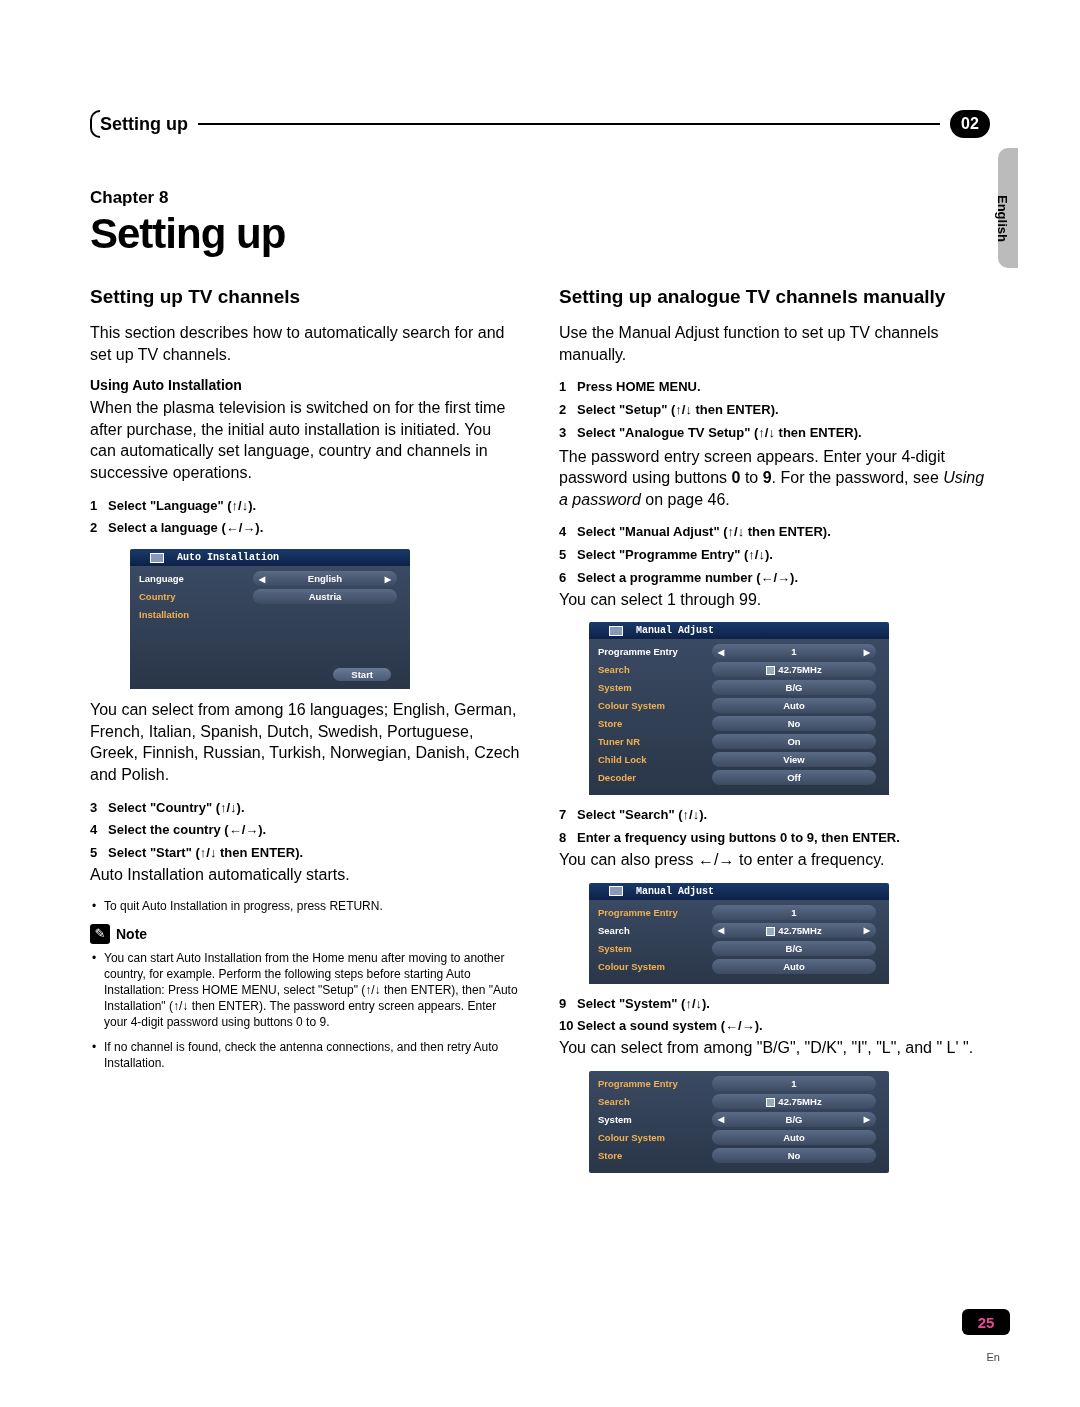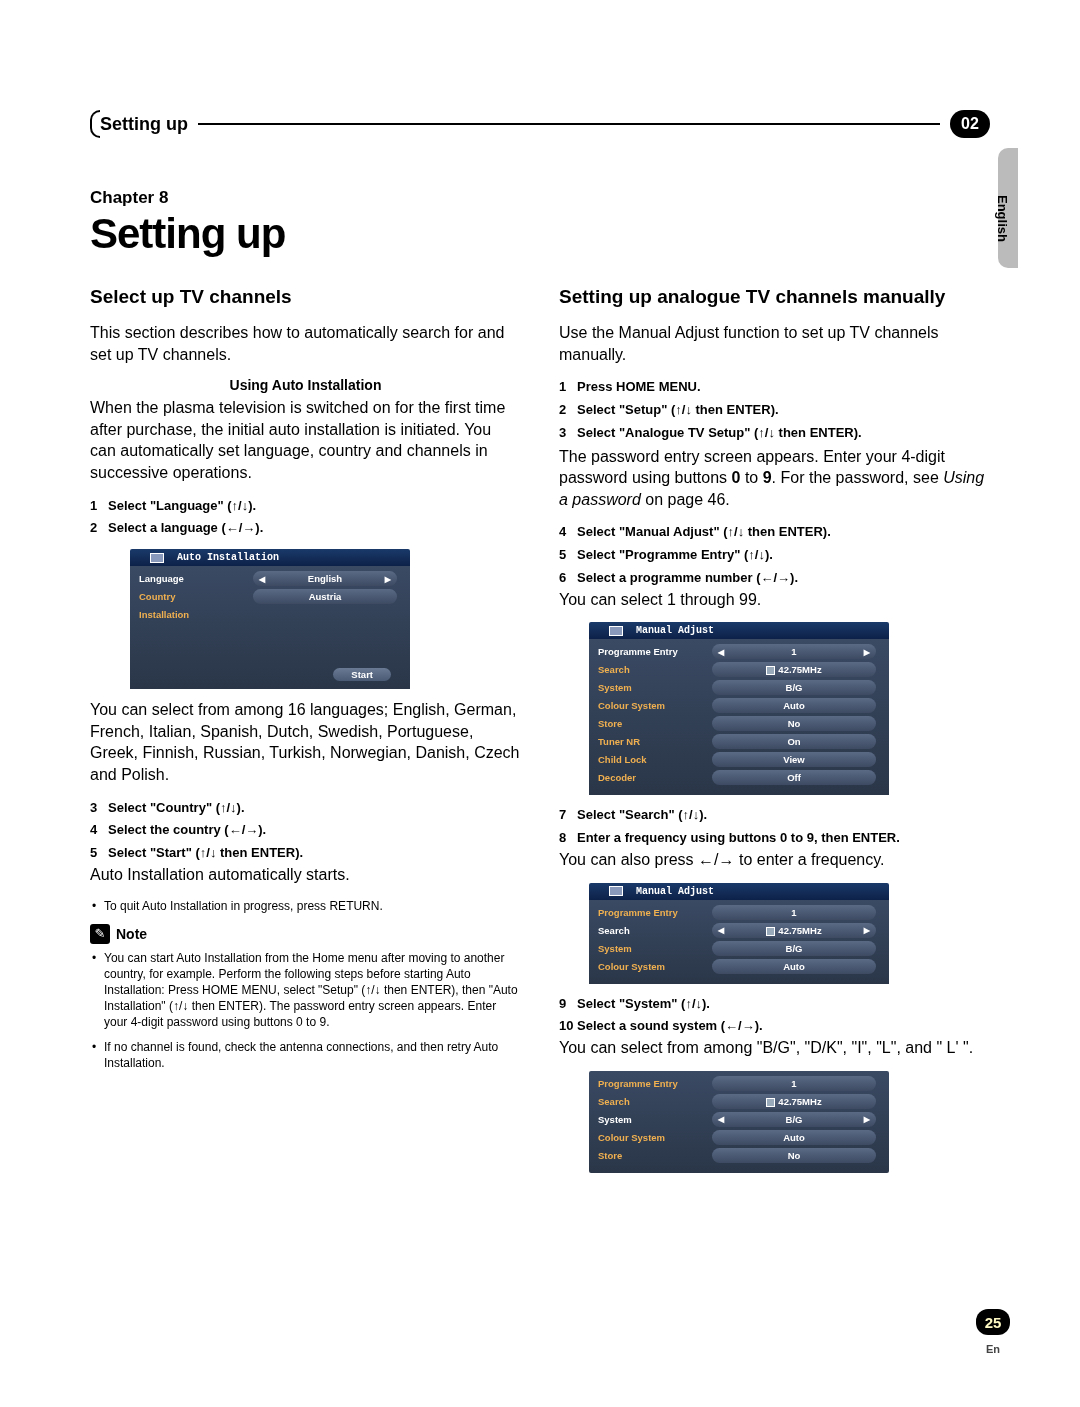--- a/index.html
+++ b/index.html
@@ -12,21 +12,21 @@
   .header-arc-left { width: 10px; height: 28px; border: 2px solid #000; border-right: none; border-radius: 14px 0 0 14px; }
   .chapter-badge { width: 40px; height: 28px; background: #000; color: #fff; border-radius: 14px; display:flex; align-items:center; justify-content:center; font-weight:bold; font-size:16px; margin-left: 10px;}
   .side-lang { position: absolute; right: 70px; top: 195px; writing-mode: vertical-rl; font-weight: bold; font-size: 13px; }
   .side-tab { position: absolute; right: 62px; top: 148px; width: 20px; height: 120px; background: #bbb; border-radius: 10px 0 0 10px; }
   .chapter-label { font-weight: bold; font-size: 17px; margin-bottom: 2px; }
   .chapter-title { font-weight: bold; font-size: 42px; margin-bottom: 28px; letter-spacing: -1px; }
   .columns { display: flex; gap: 38px; }
   .col { flex: 1; min-width: 0; }
   h2.section { font-weight: bold; font-size: 19px; margin-bottom: 14px; }
   p.body { font-size: 16px; line-height: 1.35; margin-bottom: 12px; }
-  h3.subsection { font-weight: bold; font-size: 14px; margin-top: 6px; margin-bottom: 4px; text-align: center; }
+  h3.subsection { font-weight: bold; font-size: 14px; margin-top: 6px; margin-bottom: 4px; }
   .step { font-size: 13px; line-height: 1.6; margin: 2px 0; }
   .step .num { font-weight: bold; display:inline-block; width: 18px; }
   .step .text { font-weight: bold; }
   .osd { width: 280px; margin: 10px 0 10px 40px; font-size: 10px; }
   .osd.wide { width: 300px; margin-left: 30px; }
   .osd-title { background: linear-gradient(#1a3a6a,#0d2148); color:#fff; font-weight:bold; padding:3px 20px; display:flex; align-items:center; gap:13px; border-radius:2px 2px 0 0;font-family:Liberation Mono, monospace; }
   .osd-title .tv-icon { width:14px; height:10px; background:#89b; display:inline-block; border:1px solid #fff; }
   .osd-body { background: linear-gradient(#3a4a63,#2a3648); padding:3px 9px 8px 3px; }
   .osd-row { display:flex; align-items:center; height:17px; margin:1px 0;}
   .osd-row .lbl { width: 120px; color:#f0b050; font-weight:bold; padding-left:6px; font-size:9.5px;}
@@ -37,22 +37,22 @@
   .osd-row .tri-l { left:6px;} .osd-row .tri-r { right:6px;}
   .osd-row .mini-icon { display:inline-block; width:9px; height:9px; background:#9ab; border:1px solid #fff; vertical-align:middle; margin-right:3px;}
   .osd-start { text-align:right; padding:4px 10px 0 0;}
   .osd-start .btn { display:inline-block; background:linear-gradient(#6a7a95,#4a5a75); color:#fff; font-weight:bold; font-size:9.5px; padding:1px 18px; border-radius:8px;}
   .note-head { display:flex; align-items:center; gap:6px; margin: 10px 0 6px 0;}
   .note-icon { width:20px; height:20px; background:#000; border-radius:3px; display:flex; align-items:center; justify-content:center; color:#fff; font-size:13px;}
   .note-label { font-weight:bold; font-size:14px;}
   ul.bullets { list-style: none; padding-left: 0; }
   ul.bullets li { font-size: 12px; line-height:1.35; padding-left: 14px; position:relative; margin-bottom:8px;}
   ul.bullets li::before { content:'•'; position:absolute; left:2px; top:0; font-size:12px;}
-  .page-num-badge { position:absolute; right:70px; bottom:72px; width:34px; height:26px; background:#000; color:#fef9c3; border-radius:12px; display:flex; align-items:center; justify-content:center; font-weight:bold; font-size:15px;}
-  .page-lang { position:absolute; right:80px; bottom:52px; font-size:11px; color:#444;font-weight:bold;}
+  .page-num-badge { position:absolute; right:70px; bottom:72px; width:48px; height:26px; background:#000; color:#ec4899; border-radius:6px; display:flex; align-items:center; justify-content:center; font-weight:bold; font-size:15px;}
+  .page-lang { position:absolute; right:80px; bottom:44px; font-size:11px; color:#444;}
 </style>
 </head>
 <body>
 
 <div class="side-tab"></div>
 <div class="side-lang">English</div>
 
 <div class="page">
 
   <div class="header-bar">
@@ -61,21 +61,21 @@
     <div class="header-line"></div>
     <div class="chapter-badge">02</div>
   </div>
 
   <div class="chapter-label">Chapter 8</div>
   <div class="chapter-title">Setting up</div>
 
   <div class="columns">
 
     <div class="col">
-      <h2 class="section">Select up TV channels</h2>
+      <h2 class="section">Setting up TV channels</h2>
       <p class="body">This section describes how to automatically search for and set up TV channels.</p>
       <h3 class="subsection">Using Auto Installation</h3>
       <p class="body">When the plasma television is switched on for the first time after purchase, the initial auto installation is initiated. You can automatically set language, country and channels in successive operations.</p>
 
       <div class="step"><span class="num">1</span><span class="text">Select "Language" (↑/↓).</span></div>
       <div class="step"><span class="num">2</span><span class="text">Select a language (←/→).</span></div>
 
       <div class="osd">
         <div class="osd-title">
             <span class="tv-icon"></span>

